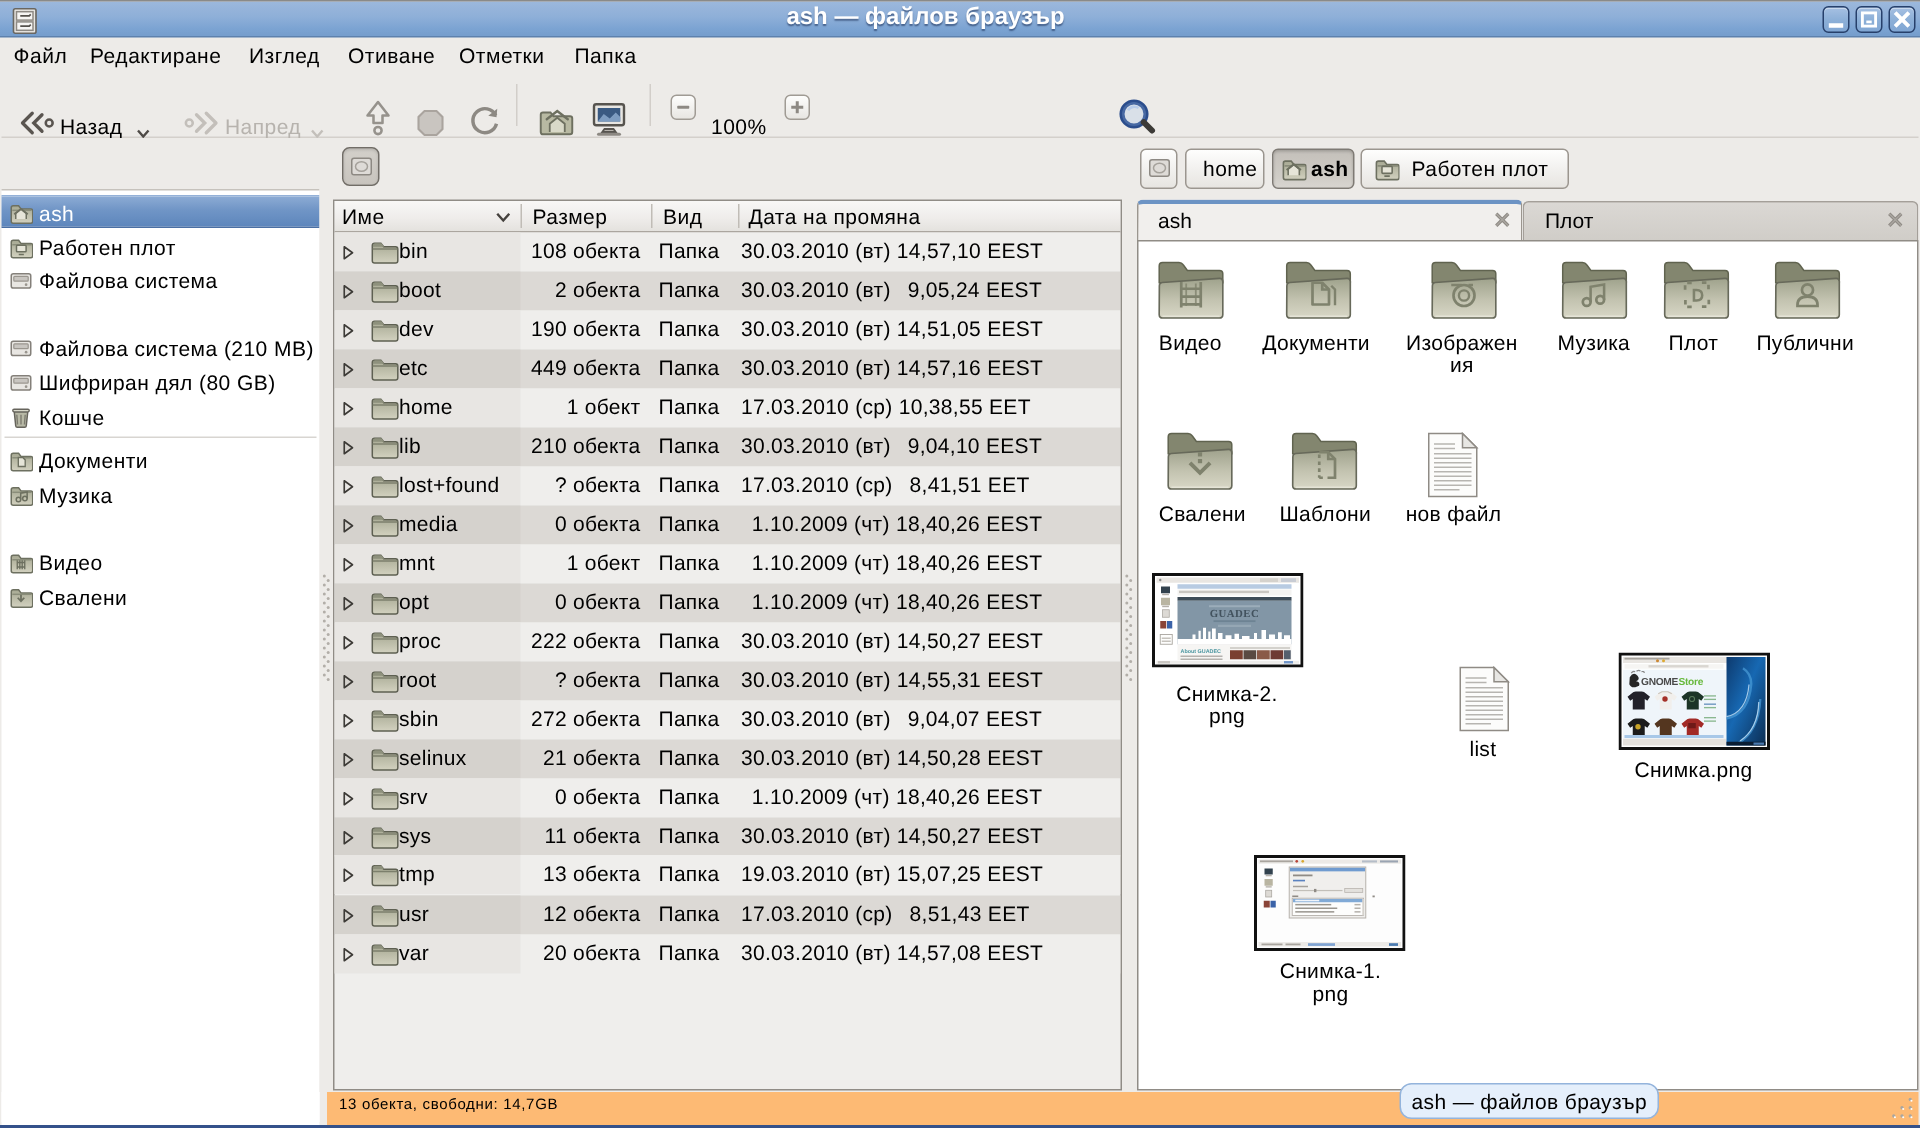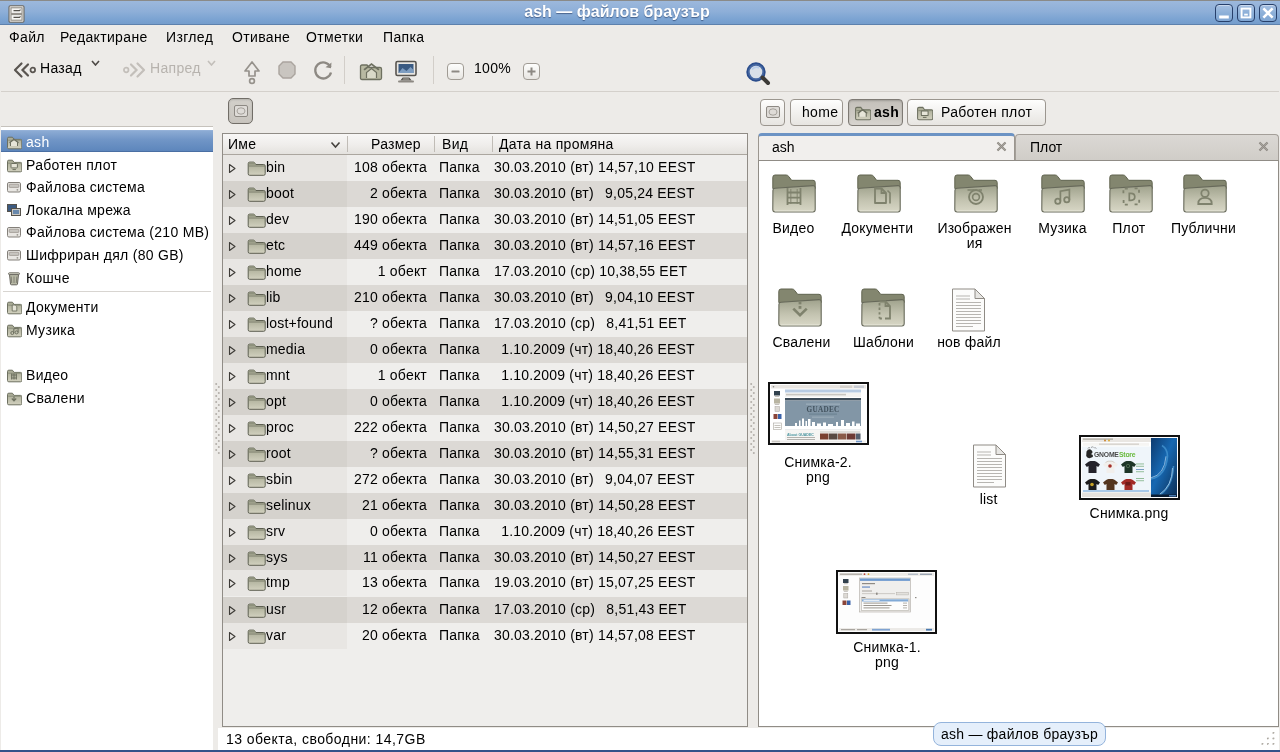--- a/index.html
+++ b/index.html
@@ -12,21 +12,21 @@
 .title-text{position:absolute;left:0;right:46px;top:2px;text-align:center;color:#fff;font-weight:bold;font-size:16px;letter-spacing:0;text-shadow:0 1px 1px rgba(20,40,80,.55);}
 .winicon{position:absolute;left:8px;top:4px;}
 .wbtns{position:absolute;right:3px;top:3px;display:flex;gap:4px;}
 .wbtn{width:18px;height:18px;border-radius:4px;border:1px solid #27406b;
  background:linear-gradient(180deg,#a6c0e2 0%,#8db0d8 50%,#80a6d3 100%);position:relative;box-shadow:inset 0 1px 0 rgba(255,255,255,.4);}
 
 .menubar{position:absolute;left:1px;top:26px;width:1278px;height:22px;background:#edebe8;}
 .menubar span{position:absolute;top:3px;letter-spacing:.35px;}
 
 .toolbar{position:absolute;left:1px;top:48px;width:1278px;height:44px;background:#edebe8;border-bottom:1px solid #d4d0cb;}
-.tb-item{position:absolute;top:12px;height:44px;display:flex;align-items:flex-start;}
+.tb-item{position:absolute;top:0;height:44px;display:flex;align-items:flex-end;}
 .tb-label{font-size:14px;letter-spacing:.3px;}
 .tb-label.dis{color:#b7b3ae;}
 .tb-sep{position:absolute;top:8px;width:1px;height:28px;background:#d2cec9;}
 .chev{width:9px;height:6px;}
 .zoombtn{position:absolute;top:15px;width:17px;height:17px;border:1px solid #a09b94;border-radius:4px;background:linear-gradient(180deg,#fdfdfc,#e8e6e2);}
 .combo{position:absolute;left:553px;top:9px;width:178px;height:27px;background:#fff;border:1px solid #9b968f;border-radius:4px;}
 .combo .ctext{position:absolute;left:6px;top:4px;letter-spacing:.8px;}
 .combo .cdiv{position:absolute;right:32px;top:1px;bottom:1px;width:1px;background:#d8d5d0;}
 
 
@@ -66,21 +66,21 @@
 .sb-list{position:absolute;left:0;top:34px;right:0;bottom:0;background:#fff;border-top:1px solid #c6c2bc;}
 .sb-row{position:absolute;left:0;right:0;height:22px;display:flex;align-items:center;}
 .sb-row svg{position:absolute;left:5px;top:3px;}
 .sb-row span{position:absolute;left:25px;top:3px;letter-spacing:.3px;}
 .sb-row.sel{background:linear-gradient(180deg,#8cabd4 0%,#7095c6 45%,#5d86bc 100%);color:#fff;border-top:1px solid #94b1d8;border-bottom:1px solid #4a6fa3;}
 .sb-sep{position:absolute;left:2px;right:2px;height:1px;background:#d8d5d1;}
 .splitter1{position:absolute;left:213px;top:92px;width:9px;bottom:24px;background:#edebe8;}
 .midpane{position:absolute;left:222px;top:92px;width:526px;bottom:24px;}
 .splitter2{position:absolute;left:748px;top:92px;width:10px;bottom:24px;background:#edebe8;}
 .rightpane{position:absolute;left:758px;top:92px;right:1px;bottom:24px;}
-.statusbar{position:absolute;left:218px;top:728px;right:1px;height:22px;background:#ffffff;font-size:14px;}
+.statusbar{position:absolute;left:218px;top:728px;right:1px;height:22px;background:#fdba74;font-size:10px;}
 .statusbar .txt{position:absolute;left:8px;top:3px;letter-spacing:.45px;}
 .bottombar{position:absolute;left:0;bottom:0;width:1280px;height:2px;background:#34518a;}
 .sb-bottom{position:absolute;left:1px;top:728px;width:212px;height:22px;background:#fff;}
 .tooltip{position:absolute;left:933px;top:722px;height:24px;padding:3px 0 0;width:173px;text-align:center;background:#e5effb;border:1px solid #94b4dc;border-radius:8px;z-index:5;letter-spacing:.25px;}
 </style></head>
 <body>
 <div class="win">
  <div class="titlebar">
   <svg class="winicon" width="17" height="18" viewBox="0 0 17 18">
     <rect x="1" y="0.8" width="15" height="16.4" rx="1.2" fill="#e8e6e2" stroke="#6a6761" stroke-width="1.1"></rect>
@@ -239,28 +239,20 @@
             <path d="M6.5 12.6 h3.4" stroke="#6d7060" stroke-width="1"></path>
           </svg>
         <span>Работен плот</span>
         </div>
      <div class="sb-row" style="top:49.2px">
         <svg width="16" height="16" viewBox="0 0 16 16">
             <use href="#disk16"></use>
           </svg>
         <span>Файлова система</span>
         </div>
-     <div class="sb-row" style="top:71.8px">
-        <svg width="16" height="16" viewBox="0 0 16 16">
-            <rect x="1.5" y="2.5" width="9" height="7" fill="#3c5a80" stroke="#55524c" stroke-width="1"></rect>
-            <rect x="5.5" y="6.5" width="9" height="7" fill="#c9c6c0" stroke="#55524c" stroke-width="1"></rect>
-            <rect x="7" y="8" width="6" height="4" fill="#6888ac"></rect>
-          </svg>
-        <span>Локална мрежа</span>
-        </div>
      <div class="sb-row" style="top:94.4px">
         <svg width="16" height="16" viewBox="0 0 16 16">
             <use href="#disk16"></use>
           </svg>
         <span>Файлова система (210 MB)</span>
         </div>
      <div class="sb-row" style="top:117px">
         <svg width="16" height="16" viewBox="0 0 16 16">
             <use href="#disk16"></use>
           </svg>
@@ -342,21 +334,21 @@
           <ellipse cx="8" cy="8" rx="4" ry="3.2" fill="none" stroke="#a5a19b" stroke-width="1"></ellipse>
         </svg>
    </div>
    <div class="lv">
      <div class="lv-head">
         <span style="left:5px">Име</span>
         <svg style="position:absolute;left:107px;top:7px" width="11" height="8" viewBox="0 0 11 8">
             <path d="M1.5 1.5 L5.5 6 L9.5 1.5" fill="none" stroke="#45423e" stroke-width="1.6"></path>
           </svg>
         <div class="hsep" style="left:124px"></div>
-        <span style="left:148px">Размер</span>
+        <span style="left:132px">Размер</span>
         <div class="hsep" style="left:211px"></div>
         <span style="left:219px">Вид</span>
         <div class="hsep" style="left:269px"></div>
         <span style="left:276px">Дата на промяна</span>
      </div>
 <div class="lrow odd" style="top:21px">
           <div class="c1"></div>
 <svg class="exp" width="9" height="11" viewBox="0 0 9 11">
             <path d="M1.5 1.5 L7 5.5 L1.5 9.5 Z" fill="none" stroke="#3d3b37" stroke-width="1.1" stroke-linejoin="round"></path>
           </svg>

